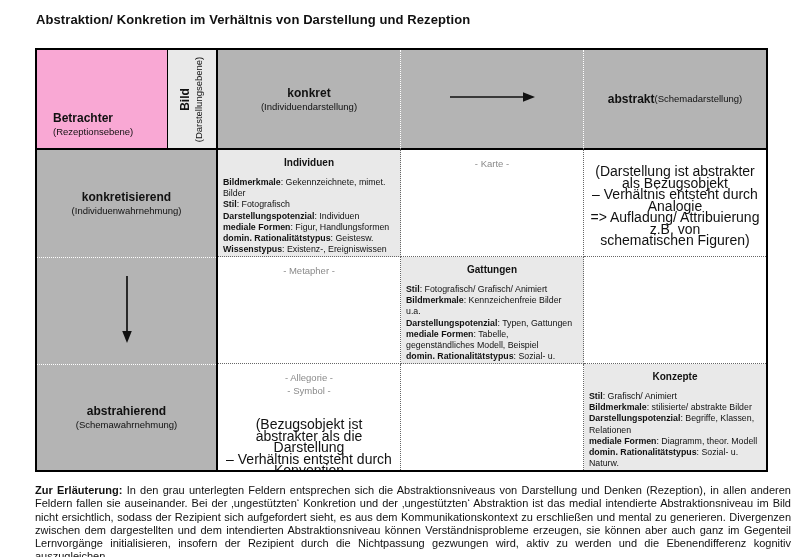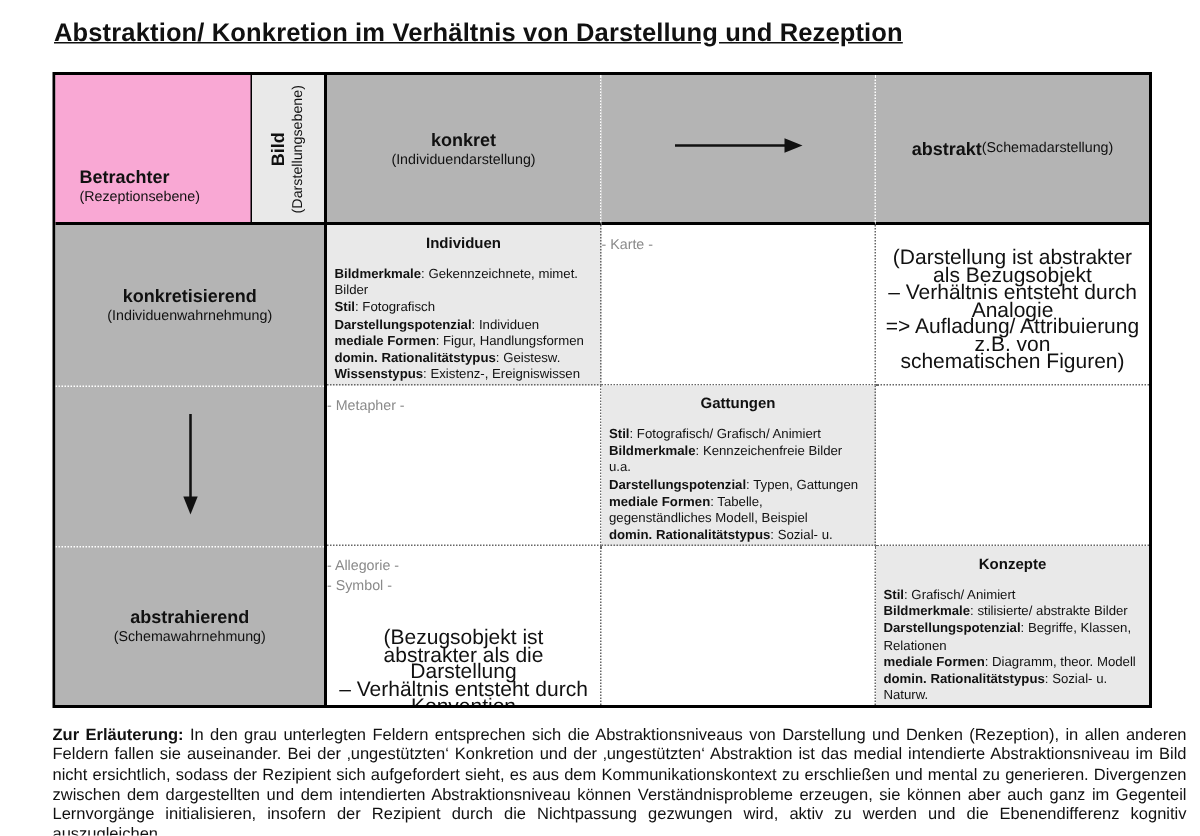--- a/index.html
+++ b/index.html
@@ -4,21 +4,21 @@
 <style>
   * { margin: 0; padding: 0; box-sizing: border-box; }
   html, body { background: #ffffff; }
   body {
     width: 800px; height: 557px; position: relative; overflow: hidden;
     font-family: "Liberation Sans", "DejaVu Sans", sans-serif;
     color: #111;
   }
   .page-title {
     position: absolute; left: 36px; top: 12px;
-    font-size: 17px; font-weight: bold; letter-spacing: .1px; text-decoration: underline;
+    font-size: 13px; font-weight: bold; letter-spacing: .1px;
   }
   
   .matrix {
     position: absolute; left: 35px; top: 48px; width: 733px; height: 424px;
     border: 2px solid #000;
     display: grid;
     grid-template-columns: 131px 50px 183px 183px 1fr;
     grid-template-rows: 100px 107px 107px 1fr;
     background: #fff;
   }
@@ -46,21 +46,21 @@
               display:grid; grid-template-rows:107px 107px 1fr; }
   .left-sec { display:flex; flex-direction:column; align-items:center; justify-content:center; text-align:center; }
   .left-sec + .left-sec { border-top:1px dotted #fff;justify-content:center; }
 
   
   .bdr { border-right:1px dotted #666; }
   .bdb { border-bottom:1px dotted #666; }
   .detail { padding: 4px 5px 3px 5px; }
   .cell-title { font-size:10px; font-weight:bold; text-align:center; margin:3px 0 9px 0; }
   .fline { font-size:8.8px; line-height:11.2px; }
-  .muted-label { font-size:9.5px; color:#8a8a8a; margin-top:7px; white-space:pre-line; line-height:13px; }
+  .muted-label { font-size:9.5px; color:#8a8a8a; text-align:center; margin-top:7px; white-space:pre-line; line-height:13px; }
   .cell-note { font-size:14px; line-height:11.5px; text-align:center; white-space:pre-line; padding:0 6px; }
   .pad-top { padding-top:16px; }
 
   
   .explain {
     position:absolute; left:35px; top:484px; width:756px;
     font-size:11px; line-height:13.3px; text-align:justify;
   }
   .explain b { font-weight:bold; }
 </style>

